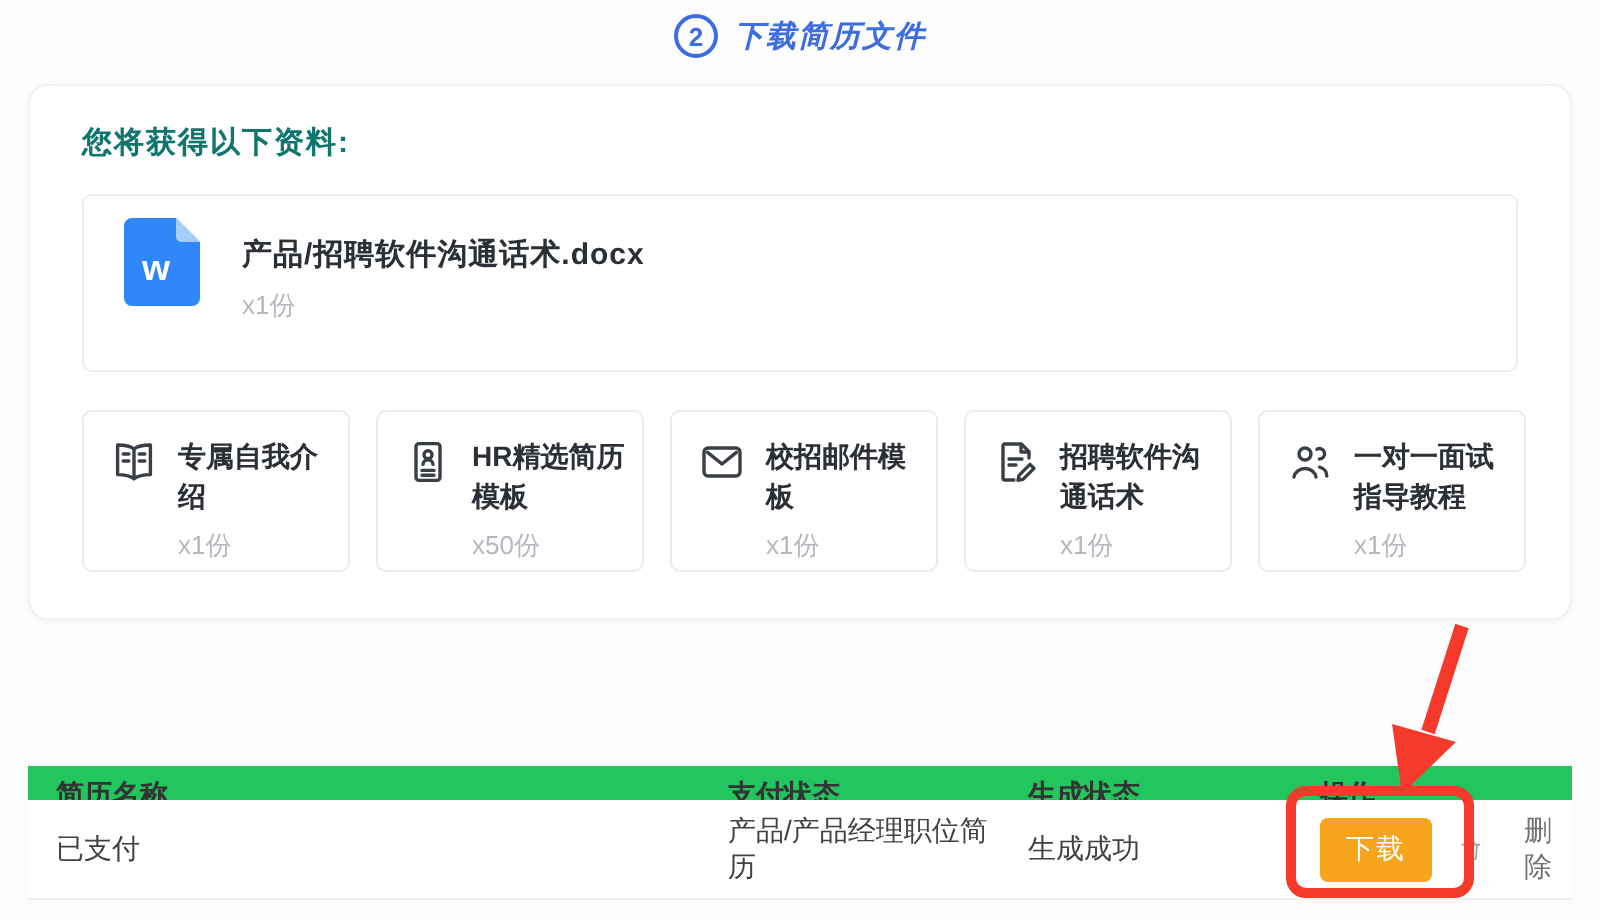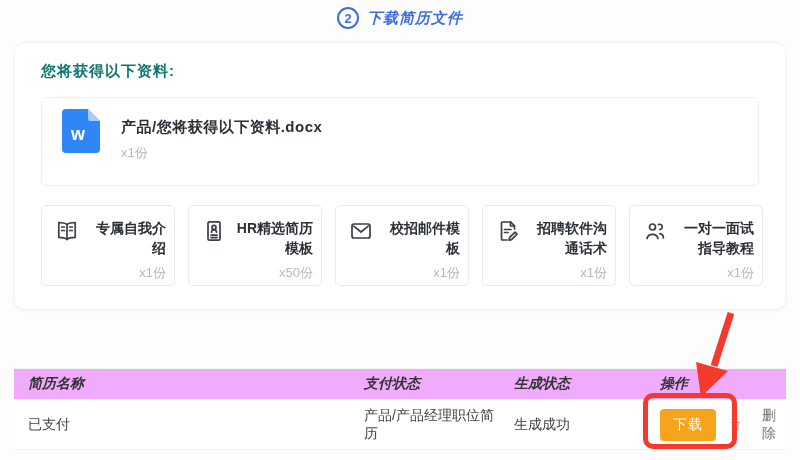--- a/index.html
+++ b/index.html
@@ -53,33 +53,33 @@
     display:flex; gap:13px;
   }
   .bonus-card {
     width:134px; height:81px;
     border:1px solid #e9eaee; border-radius:5px; background:#fff;
     padding:12px 8px 0 13px;
     display:flex; gap:10px;
   }
   .bonus-icon { flex:0 0 24px; padding-top:1px; }
   .bonus-icon svg { stroke:#3a3e45; fill:none; stroke-width:1.7; stroke-linecap:round; stroke-linejoin:round; }
-  .bonus-text { display:flex; flex-direction:column;text-align:right; }
+  .bonus-text { display:flex; flex-direction:column; }
   .bonus-label { font-size:14px; font-weight:700; color:#2b2f36; line-height:1.45; }
   .bonus-count { font-size:13px; color:#b4b8bf; margin-top:5px; }
 
   
   .table-header, .table-row {
     position:absolute; left:14px; width:772px;
     display:grid; grid-template-columns:336px 150px 146px 1fr;
     align-items:center;
   }
   .table-header {
-    top:368px; height:32px; background:#f0abfc;
-    border-bottom:1px solid #f0f0f0; border-top:1px solid #f5f6f7;font-style:italic;
+    top:382px; height:32px; background:#22c55e;
+    border-bottom:1px solid #f0f0f0; border-top:1px solid #f5f6f7;
   }
   .table-header > div { padding-left:14px; font-size:14px; font-weight:700; color:#333; }
   .table-row {
     top:400px; height:50px; background:#fff;
     border-bottom:1px solid #f0f0f0;
   }
   .table-row > div { padding-left:14px; font-size:14px; color:#424242; }
   .actions-cell { display:flex; align-items:center;justify-content:flex-end; }
   .download-btn {
     width:62px; height:32px; border:none; border-radius:4px;
@@ -114,21 +114,21 @@
 
   <div class="panel">
     <div class="panel-title">您将获得以下资料:</div>
 
     <div class="file-box">
       <svg class="word-icon" width="38" height="44" viewBox="0 0 38 44">
         <path d="M4 0 H26 L38 12 V40 a4 4 0 0 1 -4 4 H4 a4 4 0 0 1 -4 -4 V4 a4 4 0 0 1 4 -4 Z" fill="#2f86f6"></path>
         <path d="M26 0 L38 12 H28.5 A2.5 2.5 0 0 1 26 9.5 Z" fill="#a9cdf9"></path>
         <text x="16" y="31" text-anchor="middle" font-size="18" font-weight="bold" fill="#ffffff">w</text>
       </svg>
-      <div class="file-name">产品/您将获得以下资料.docx</div>
+      <div class="file-name">产品/招聘软件沟通话术.docx</div>
       <div class="file-count">x1份</div>
     </div>
 
     <div class="bonus-row">
 
       <div class="bonus-card">
         <div class="bonus-icon">
           <svg width="24" height="24" viewBox="0 0 24 24">
             <path d="M12 5.5 C10.2 4 7.4 3.5 3.8 3.5 V18.3 C7.4 18.3 10.2 18.9 12 20.4 C13.8 18.9 16.6 18.3 20.2 18.3 V3.5 C16.6 3.5 13.8 4 12 5.5 Z"></path>
             <path d="M12 5.5 V20.4"></path>

